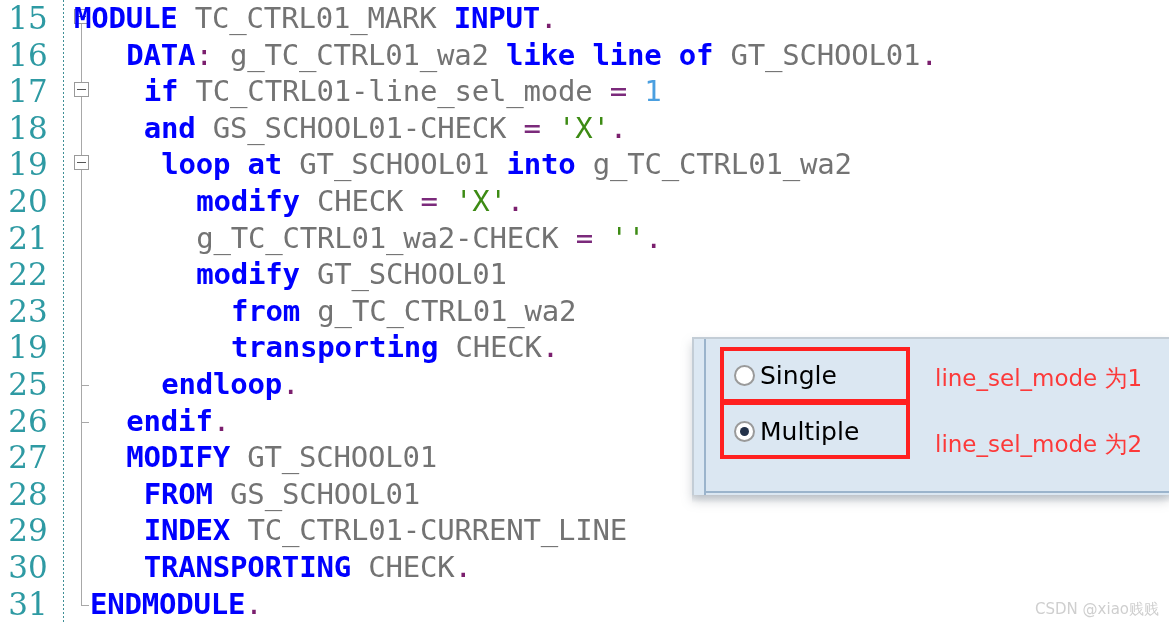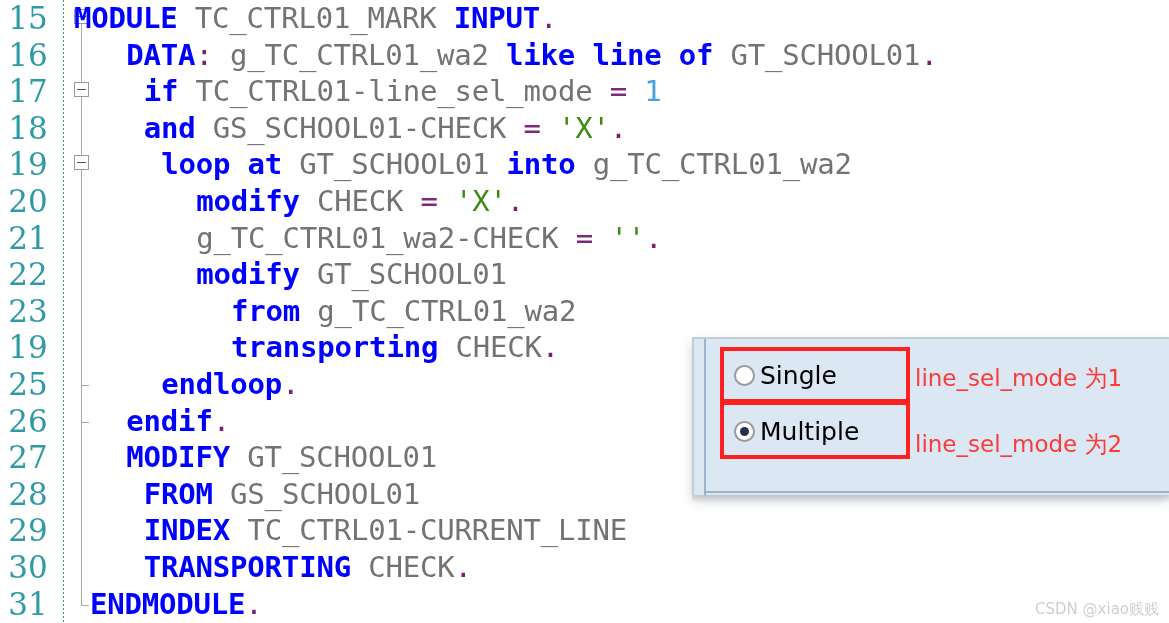--- a/index.html
+++ b/index.html
@@ -225,20 +225,21 @@
     color: #000000;
     white-space: nowrap;
   }
 
   .annotation {
     position: absolute;
     color: #fc3a3a;
     font-family: "DejaVu Sans", sans-serif;
     font-size: 23px;
     white-space: nowrap;
+    margin-left: 20px;
   }
   #annot-1 { left: 221px; top: 24px; }
   #annot-2 { left: 221px; top: 90px; }
 
   
   #watermark {
     position: absolute;
     right: 10px;
     bottom: 4px;
     color: #cfcfcf;

